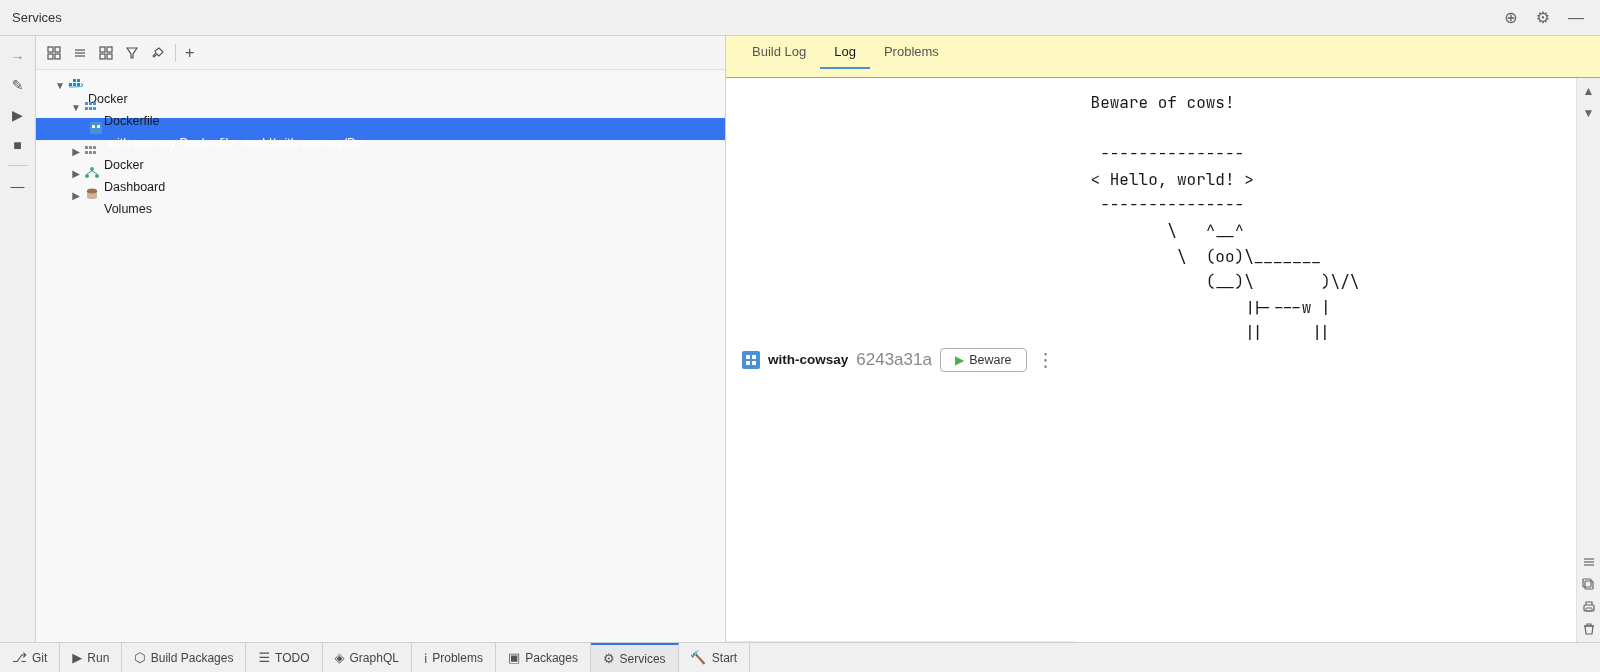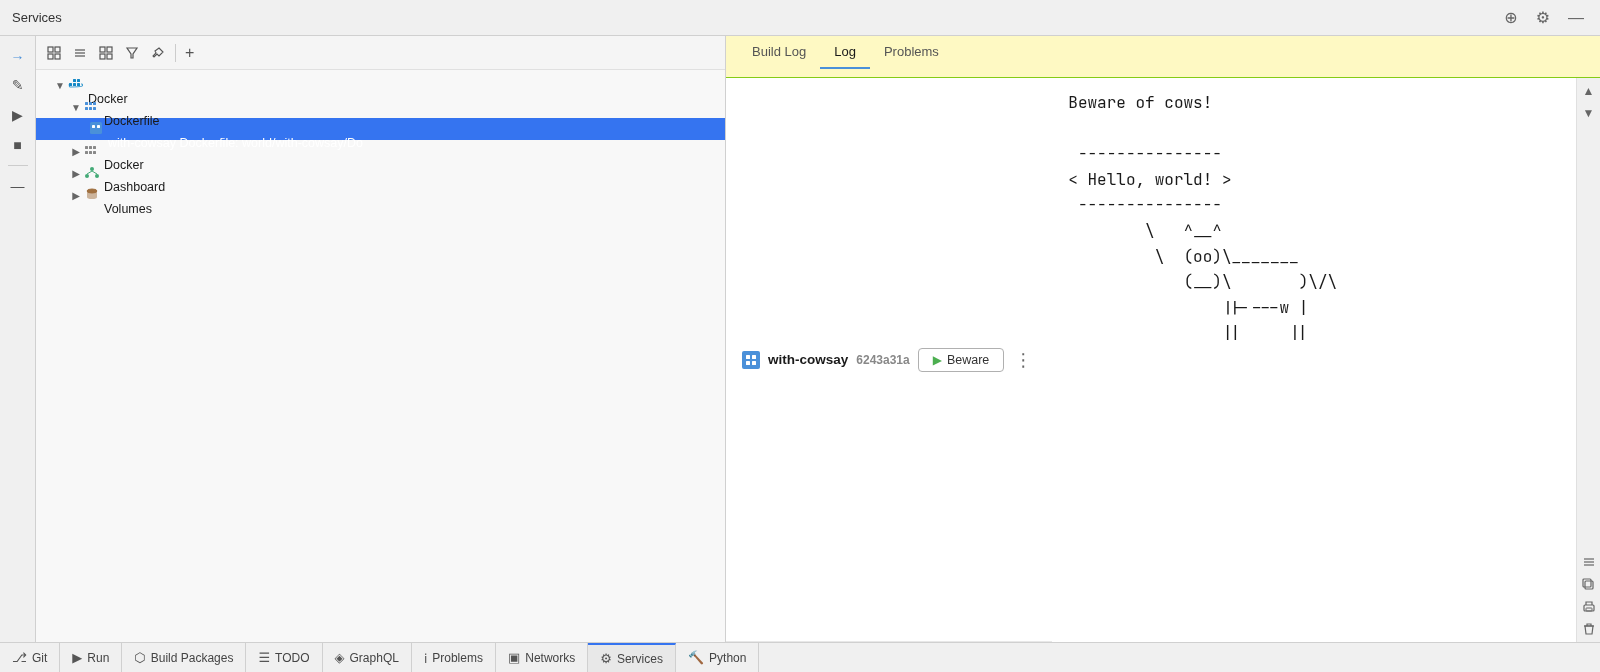--- a/index.html
+++ b/index.html
@@ -184,23 +184,23 @@
       color: white;
       font-size: 10px;
       flex-shrink: 0;
     }
     .content-title {
       font-size: 13.5px;
       font-weight: 600;
       color: #1a1a1a;
     }
     .content-hash {
-      font-size: 12px;
+      font-size: 17px;
       color: #888;
-      font-weight: bold;
+      font-weight: normal;
     }
     .content-header-actions {
       margin-left: auto;
       display: flex;
       gap: 6px;
       align-items: center;
     }
     .start-btn {
       display: flex;
       align-items: center;
@@ -580,23 +580,23 @@
   <div class="bottom-item">
     <span class="bottom-icon">◈</span>
     <span>GraphQL</span>
   </div>
   <div class="bottom-item">
     <span class="bottom-icon">ℹ</span>
     <span>Problems</span>
   </div>
   <div class="bottom-item">
     <span class="bottom-icon">▣</span>
-    <span>Networks</span>
+    <span>Packages</span>
   </div>
   <div class="bottom-item active">
     <span class="bottom-icon">⚙</span>
     <span>Services</span>
   </div>
   <div class="bottom-item">
     <span class="bottom-icon">🔨</span>
-    <span>Python</span>
+    <span>Start</span>
   </div>
 </div>
 
 </body></html>

